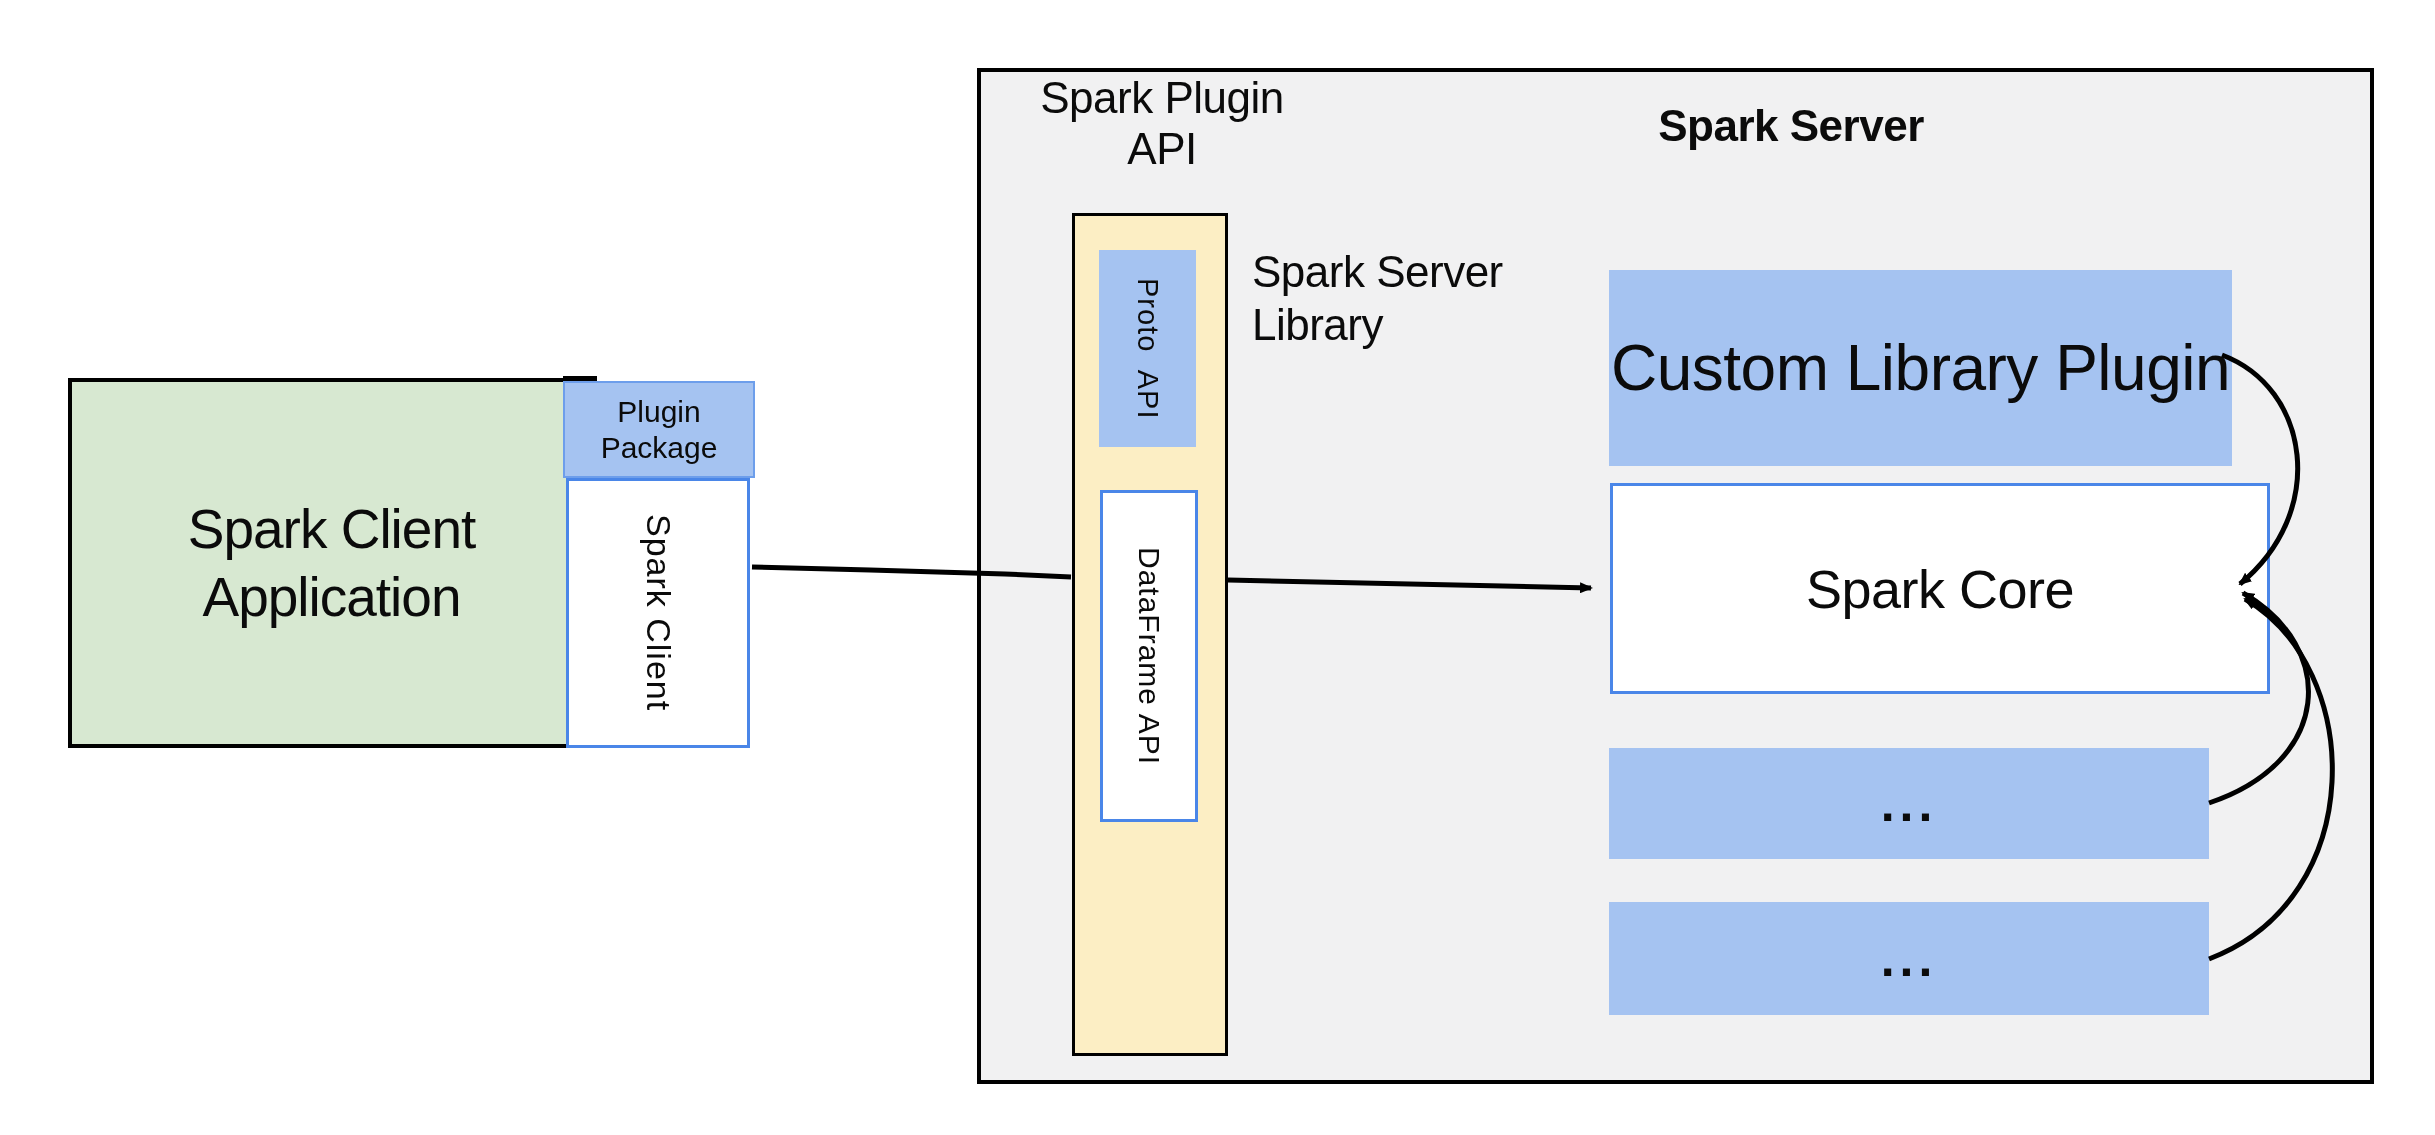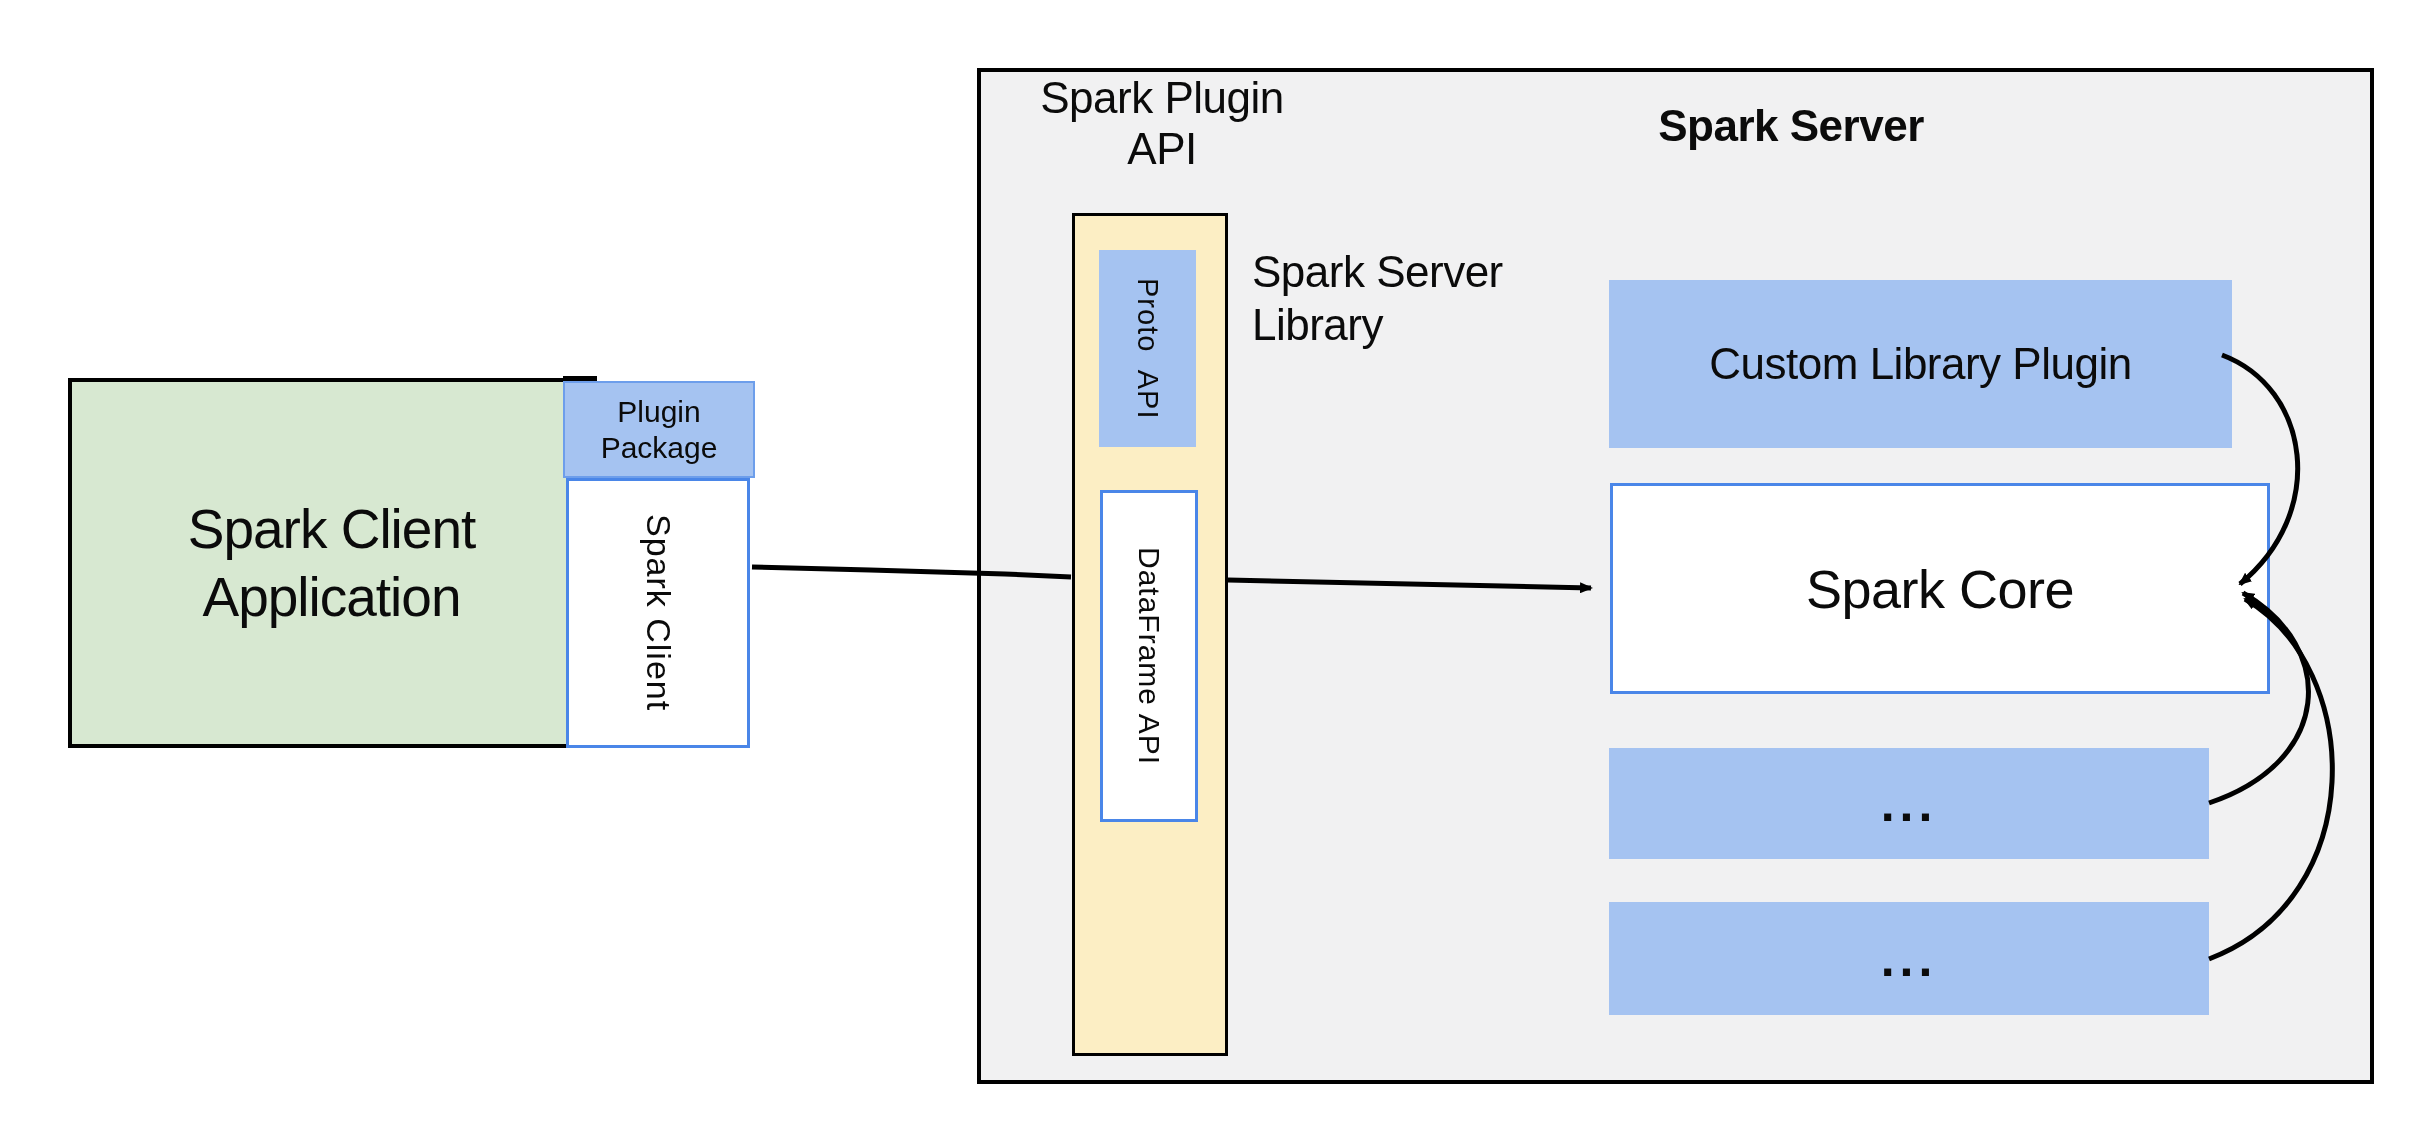--- a/index.html
+++ b/index.html
@@ -110,25 +110,25 @@
     writing-mode: vertical-rl;
     text-orientation: mixed;
     white-space: nowrap;
   }
   .vtext-spark-client { font-size: 34px; letter-spacing: 1px; }
   .vtext-proto { font-size: 29px; word-spacing: 10px; letter-spacing: 1px; }
   .vtext-dataframe { font-size: 30px; letter-spacing: 1px; }
 
   
   .custom-plugin-box {
-    left: 1609px; top: 280px; width: 623px; height: 168px;
-    background: var(--blue_fill);
-    z-index: 2;
-    display: flex; align-items: center; justify-content: center;
-    font-size: 44px; letter-spacing: -0.5px;
+    left: 1609px; top: 270px; width: 623px; height: 196px;
+    background: var(--blue_fill);
+    z-index: 2;
+    display: flex; align-items: center; justify-content: center;
+    font-size: 64px; letter-spacing: -0.5px;
   }
   .spark-core-box {
     left: 1610px; top: 483px; width: 660px; height: 211px;
     background: #ffffff;
     border: 3px solid var(--blue_border);
     z-index: 2;
     display: flex; align-items: center; justify-content: center;
     font-size: 54px; letter-spacing: -0.5px;
   }
   .plugin-slot {

